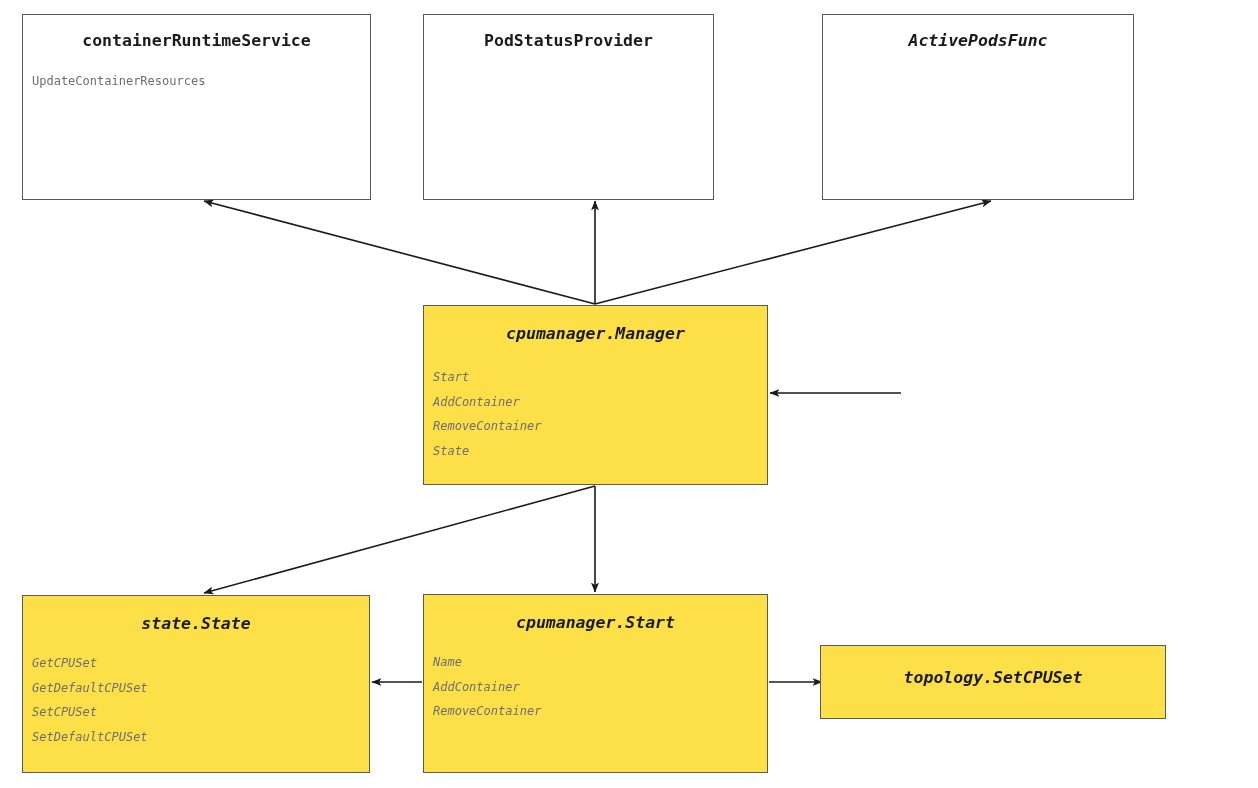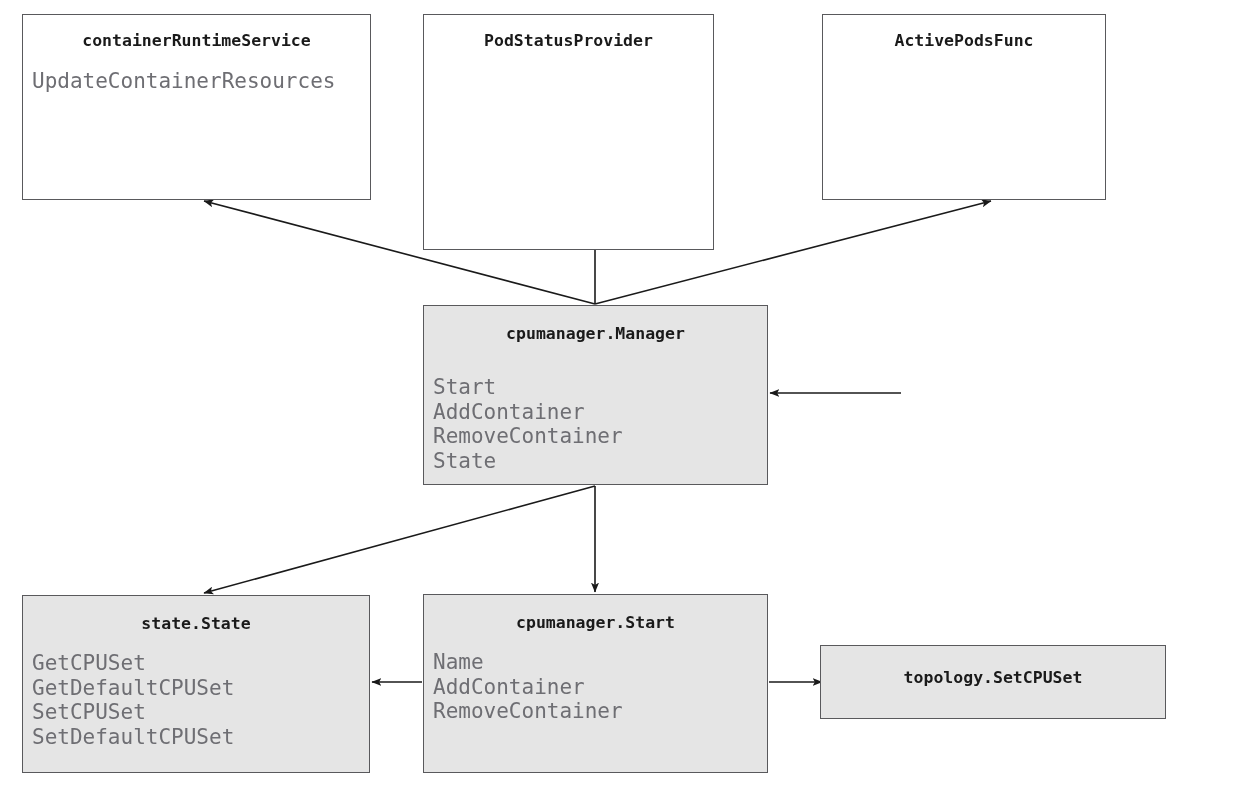--- a/index.html
+++ b/index.html
@@ -24,53 +24,54 @@
     pointer-events: none;
   }
   .node {
     position: absolute;
     box-sizing: border-box;
     border: 1.6px solid #59595c;
     background: #ffffff;
     overflow: hidden;
   }
   .node.filled {
-    background: #e5e5e5;
+    background: #fde047;
+    font-style: italic;
   }
   .node-title {
     text-align: center;
     font-weight: bold;
     font-size: 16.5px;
     color: #1a1a1a;
     letter-spacing: 0px;
     white-space: nowrap;
   }
   .node-methods {
-    font-size: 21px;
+    font-size: 12px;
     color: #6e6e73;
     line-height: 24.5px;
     white-space: nowrap;
   }
   .method {
     display: block;
   }
   
   #node-containerRuntimeService { left: 22px;  top: 14px;  width: 349px; height: 186px; }
   #node-containerRuntimeService .node-title   { margin-top: 16px; }
   #node-containerRuntimeService .node-methods { margin-top: 19px; margin-left: 9px; }
 
-  #node-podStatusProvider { left: 423px; top: 14px; width: 291px; height: 236px; }
+  #node-podStatusProvider { left: 423px; top: 14px; width: 291px; height: 186px; }
   #node-podStatusProvider .node-title { margin-top: 16px; }
 
-  #node-activePodsFunc { left: 822px; top: 14px; width: 284px; height: 186px; }
+  #node-activePodsFunc { left: 822px; top: 14px; width: 312px; height: 186px; font-style: italic; }
   #node-activePodsFunc .node-title { margin-top: 16px; }
 
   #node-cpumanagerManager { left: 423px; top: 305px; width: 345px; height: 180px; }
   #node-cpumanagerManager .node-title   { margin-top: 18px; }
-  #node-cpumanagerManager .node-methods { margin-top: 32px; margin-left: 9px; }
+  #node-cpumanagerManager .node-methods { margin-top: 22px; margin-left: 9px; }
 
   #node-kubeGenericRuntime { left: 902px; top: 354px; width: 346px; height: 77px; }
   #node-kubeGenericRuntime .node-title { margin-top: 23px; }
 
   #node-stateState { left: 22px; top: 595px; width: 348px; height: 178px; }
   #node-stateState .node-title   { margin-top: 18px; }
   #node-stateState .node-methods { margin-top: 18px; margin-left: 9px; }
 
   #node-cpumanagerPolicy { left: 423px; top: 594px; width: 345px; height: 179px; }
   #node-cpumanagerPolicy .node-title   { margin-top: 18px; }

